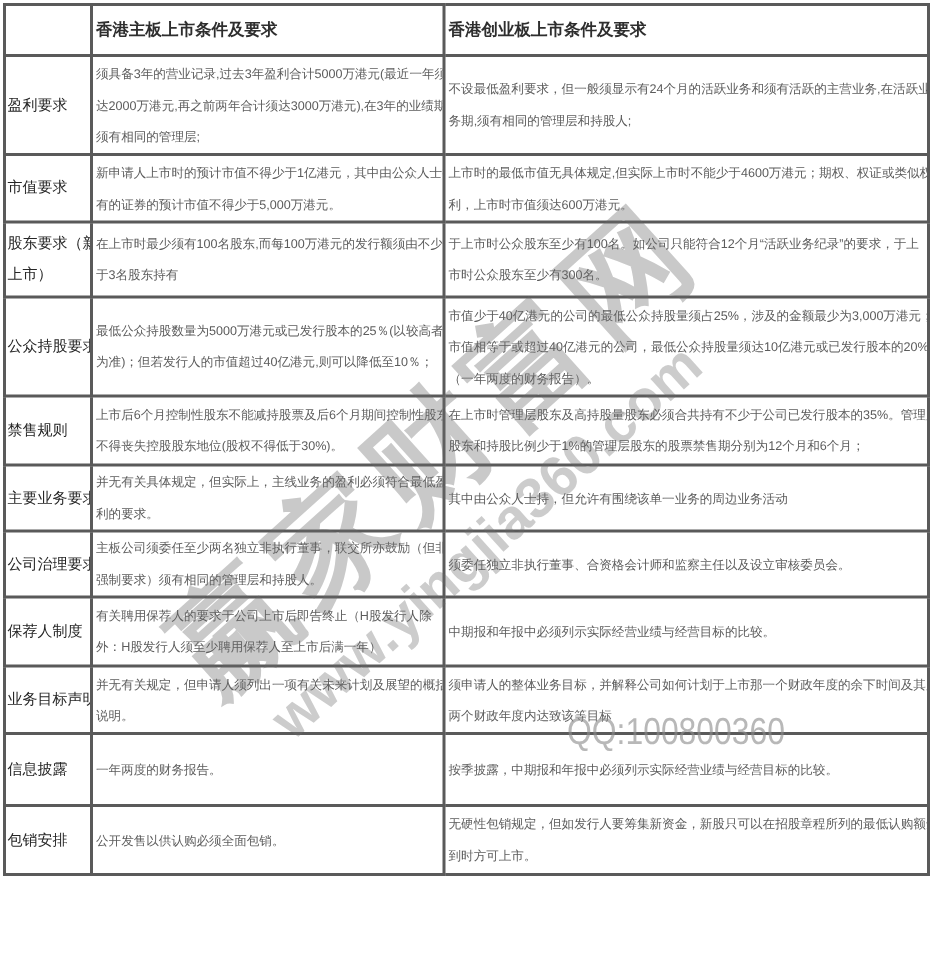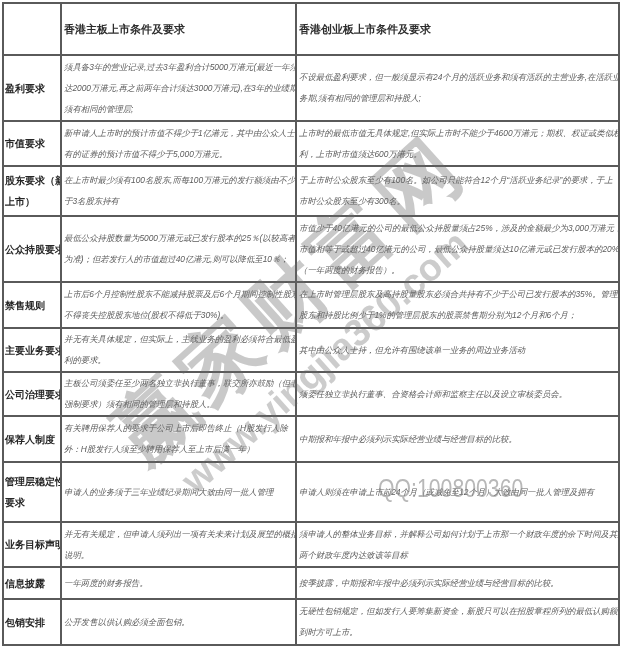--- a/index.html
+++ b/index.html
@@ -3,41 +3,41 @@
   <meta charset="utf-8">
   <style>
     html, body { margin:0; padding:0; background:#ffffff; }
     body { width:620px; height:649px; position:relative; overflow:hidden;
            font-family:"Liberation Sans", "DejaVu Sans", sans-serif; }
     table.cmp { position:absolute; left:2px; top:2px; width:616px;
                 border-collapse:collapse; table-layout:fixed; }
     table.cmp th, table.cmp td { border:2px solid #5a5a5a; padding:0 0 0 2px;
                 overflow:hidden; white-space:pre; vertical-align:middle; text-align:left; }
     .hdr { font-size:11px; font-weight:bold; color:#2e2e2e; line-height:21px; }
-    .label { font-size:10px; font-weight:bold; color:#262626; line-height:21px; padding-left:1px !important; }
-    .cell { font-size:8.4px; color:#5c5c5c; line-height:21px; font-weight:normal;font-style:italic; }
+    .label { font-size:10px; font-weight:normal; color:#262626; line-height:21px; padding-left:1px !important; }
+    .cell { font-size:8.4px; color:#5c5c5c; line-height:21px; font-weight:normal; }
     .wm { position:absolute; white-space:nowrap; pointer-events:none; font-weight:bold; }
     .wm-brand { left:290px; top:300px; font-size:80px; letter-spacing:8px;
                 color:rgba(105,105,105,0.36); transform:translate(-50%,-50%) rotate(-42deg); }
     .wm-url { left:325px; top:362px; font-size:38px;
               color:rgba(105,105,105,0.34); transform:translate(-50%,-50%) rotate(-42deg); }
     .wm-qq { left:378px; top:474px; font-size:25px; font-weight:normal;
              color:rgba(140,140,140,0.62); transform-origin:left top; transform:scaleX(0.85); }
   </style>
 </head>
 <body>
 
 <table class="cmp">
   <colgroup>
     <col style="width:58px">
     <col style="width:235px">
     <col style="width:323px">
   </colgroup>
   <tbody>
-      <tr style="height:52px">
+      <tr style="height:34px">
     <th class="hdr"></th>
     <th class="hdr">香港主板上市条件及要求</th>
     <th class="hdr">香港创业板上市条件及要求</th>
   </tr>
   <tr style="height:66px">
     <th class="label">盈利要求</th>
     <td class="cell">须具备3年的营业记录,过去3年盈利合计5000万港元(最近一年须
 达2000万港元,再之前两年合计须达3000万港元),在3年的业绩期
 须有相同的管理层;</td>
     <td class="cell">不设最低盈利要求，但一般须显示有24个月的活跃业务和须有活跃的主营业务,在活跃业
@@ -84,34 +84,28 @@
     <td class="cell">主板公司须委任至少两名独立非执行董事，联交所亦鼓励（但非
 强制要求）须有相同的管理层和持股人。</td>
     <td class="cell">须委任独立非执行董事、合资格会计师和监察主任以及设立审核委员会。</td>
   </tr>
   <tr style="height:46px">
     <th class="label">保荐人制度</th>
     <td class="cell">有关聘用保荐人的要求于公司上市后即告终止（H股发行人除
 外：H股发行人须至少聘用保荐人至上市后满一年）</td>
     <td class="cell">中期报和年报中必须列示实际经营业绩与经营目标的比较。</td>
   </tr>
-  <tr style="height:60px">
-    <th class="label">管理层稳定性
-要求</th>
-    <td class="cell">申请人的业务须于三年业绩纪录期间大致由同一批人管理</td>
-    <td class="cell">申请人则须在申请上市前24个月（或减免至12个月）大致由同一批人管理及拥有</td>
-  </tr>
   <tr style="height:45px">
     <th class="label">业务目标声明</th>
     <td class="cell">并无有关规定，但申请人须列出一项有关未来计划及展望的概括
 说明。</td>
     <td class="cell">须申请人的整体业务目标，并解释公司如何计划于上市那一个财政年度的余下时间及其后
 两个财政年度内达致该等目标</td>
   </tr>
-  <tr style="height:32px">
+  <tr style="height:48px">
     <th class="label">信息披露</th>
     <td class="cell">一年两度的财务报告。</td>
     <td class="cell">按季披露，中期报和年报中必须列示实际经营业绩与经营目标的比较。</td>
   </tr>
   <tr style="height:46px">
     <th class="label">包销安排</th>
     <td class="cell">公开发售以供认购必须全面包销。</td>
     <td class="cell">无硬性包销规定，但如发行人要筹集新资金，新股只可以在招股章程所列的最低认购额达
 到时方可上市。</td>
   </tr>

